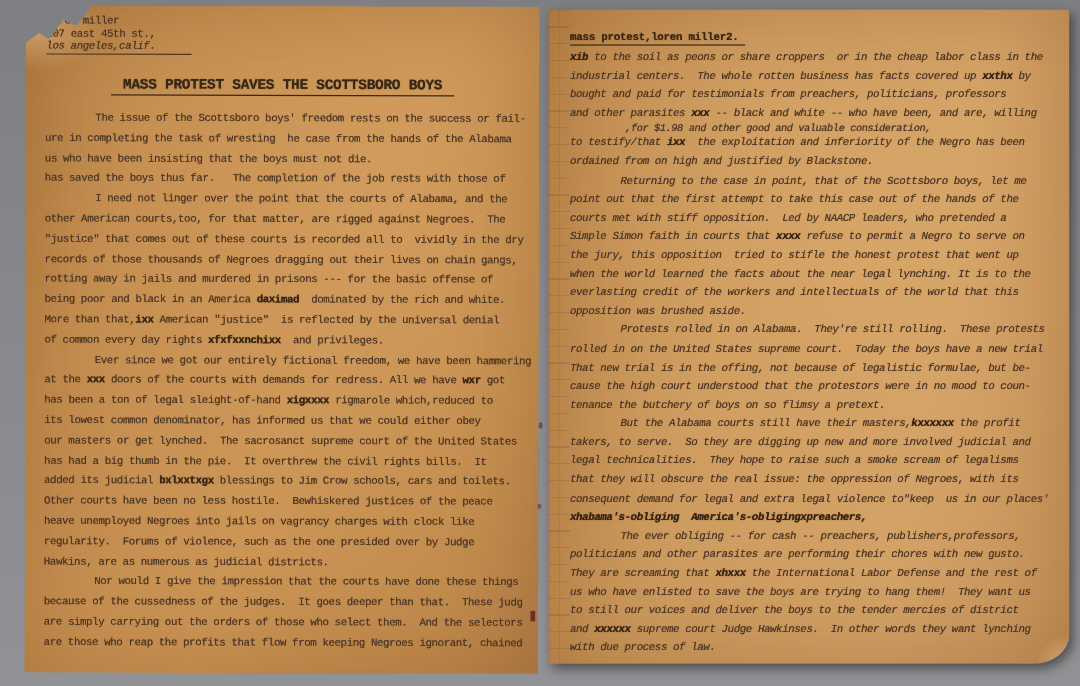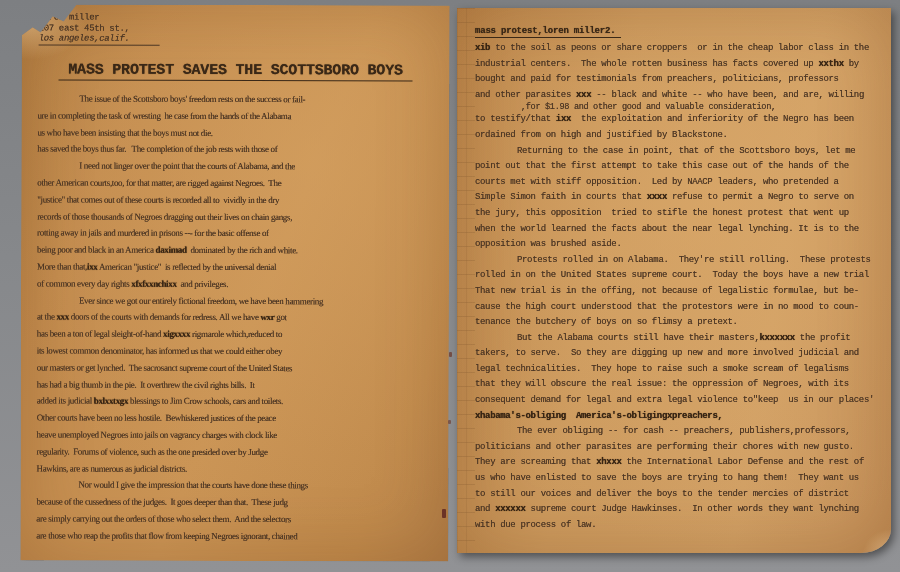--- a/index.html
+++ b/index.html
@@ -49,33 +49,33 @@
   .ln{
     white-space:pre;font-size:9px;letter-spacing:-.35px;
     color:#4c3624;text-shadow:0 0 .6px rgba(76,54,36,.75);
   }
   .x{font-weight:bold;color:#3724136;color:#372413;text-shadow:0 0 .8px rgba(40,25,12,.9);}
   .addr{position:absolute;left:17px;top:8px;}
   .addr .ln{line-height:10.6px;}
   .addr .u{border-bottom:1px solid #4c3624;display:inline-block;padding-right:30px;font-style:italic;}
   .doc-title{position:absolute;top:56px;left:0;width:100%;text-align:center;}
   .doc-title span{
-    font-size:15px;letter-spacing:-.2px;font-weight:bold;color:#3a2817;
+    font-size:12px;letter-spacing:-.2px;font-weight:bold;color:#3a2817;
     border-bottom:1px solid #3a2817;padding:0 10px 1px 10px;
     text-shadow:0 0 .8px rgba(46,30,14,.85);white-space:pre;margin-top:48px;
   }
   .body1{position:absolute;left:16px;top:86px;right:4px;}
-  .body1 .ln{height:16.8px;line-height:16.8px;font-family:Liberation Serif, serif;}
+  .body1 .ln{height:16.8px;line-height:16.8px;}
   .hdr2{position:absolute;left:18px;top:12px;}
   .hdr2 span{
     font-size:9px;font-weight:bold;letter-spacing:-.2px;color:#3a2817;
     border-bottom:1px solid #3a2817;padding-right:6px;padding-bottom:1px;
     text-shadow:0 0 .8px rgba(46,30,14,.85);white-space:pre;
   }
-  .body2{position:absolute;left:18px;top:33px;right:2px;}
+  .body2{position:absolute;left:18px;top:33px;right:2px;font-style:italic;}
   .body2 .ln{height:15.6px;line-height:15.6px;}
   .ind{padding-left:42px;}
   .insert{height:9px !important;line-height:9px !important;padding-left:46px;font-size:8.6px;}
 </style>
 </head>
 <body>
 
 <div class="page" id="page1">
   <div class="addr">
     <div class="ln">loren miller</div>
@@ -128,20 +128,21 @@
       <div class="ln"><span>and other parasites </span><span class="x">xxx</span><span> -- black and white -- who have been, and are, willing</span></div>
       <div class="ln insert"><span>,for $1.98 and other good and valuable consideration,</span></div>
       <div class="ln"><span>to testify/that </span><span class="x">ixx</span><span>  the exploitation and inferiority of the Negro has been</span></div>
       <div class="ln"><span>ordained from on high and justified by Blackstone.</span></div>
       <div class="ln ind"><span>Returning to the case in point, that of the Scottsboro boys, let me</span></div>
       <div class="ln"><span>point out that the first attempt to take this case out of the hands of the</span></div>
       <div class="ln"><span>courts met with stiff opposition.  Led by NAACP leaders, who pretended a</span></div>
       <div class="ln"><span>Simple Simon faith in courts that </span><span class="x">xxxx</span><span> refuse to permit a Negro to serve on</span></div>
       <div class="ln"><span>the jury, this opposition  tried to stifle the honest protest that went up</span></div>
       <div class="ln"><span>when the world learned the facts about the near legal lynching. It is to the</span></div>
+      <div class="ln"><span>everlasting credit of the workers and intellectuals of the world that this</span></div>
       <div class="ln"><span>opposition was brushed aside.</span></div>
       <div class="ln ind"><span>Protests rolled in on Alabama.  They're still rolling.  These protests</span></div>
       <div class="ln"><span>rolled in on the United States supreme court.  Today the boys have a new trial</span></div>
       <div class="ln"><span>That new trial is in the offing, not because of legalistic formulae, but be-</span></div>
       <div class="ln"><span>cause the high court understood that the protestors were in no mood to coun-</span></div>
       <div class="ln"><span>tenance the butchery of boys on so flimsy a pretext.</span></div>
       <div class="ln ind"><span>But the Alabama courts still have their masters,</span><span class="x">kxxxxxx</span><span> the profit</span></div>
       <div class="ln"><span>takers, to serve.  So they are digging up new and more involved judicial and</span></div>
       <div class="ln"><span>legal technicalities.  They hope to raise such a smoke scream of legalisms</span></div>
       <div class="ln"><span>that they will obscure the real issue: the oppression of Negroes, with its</span></div>

